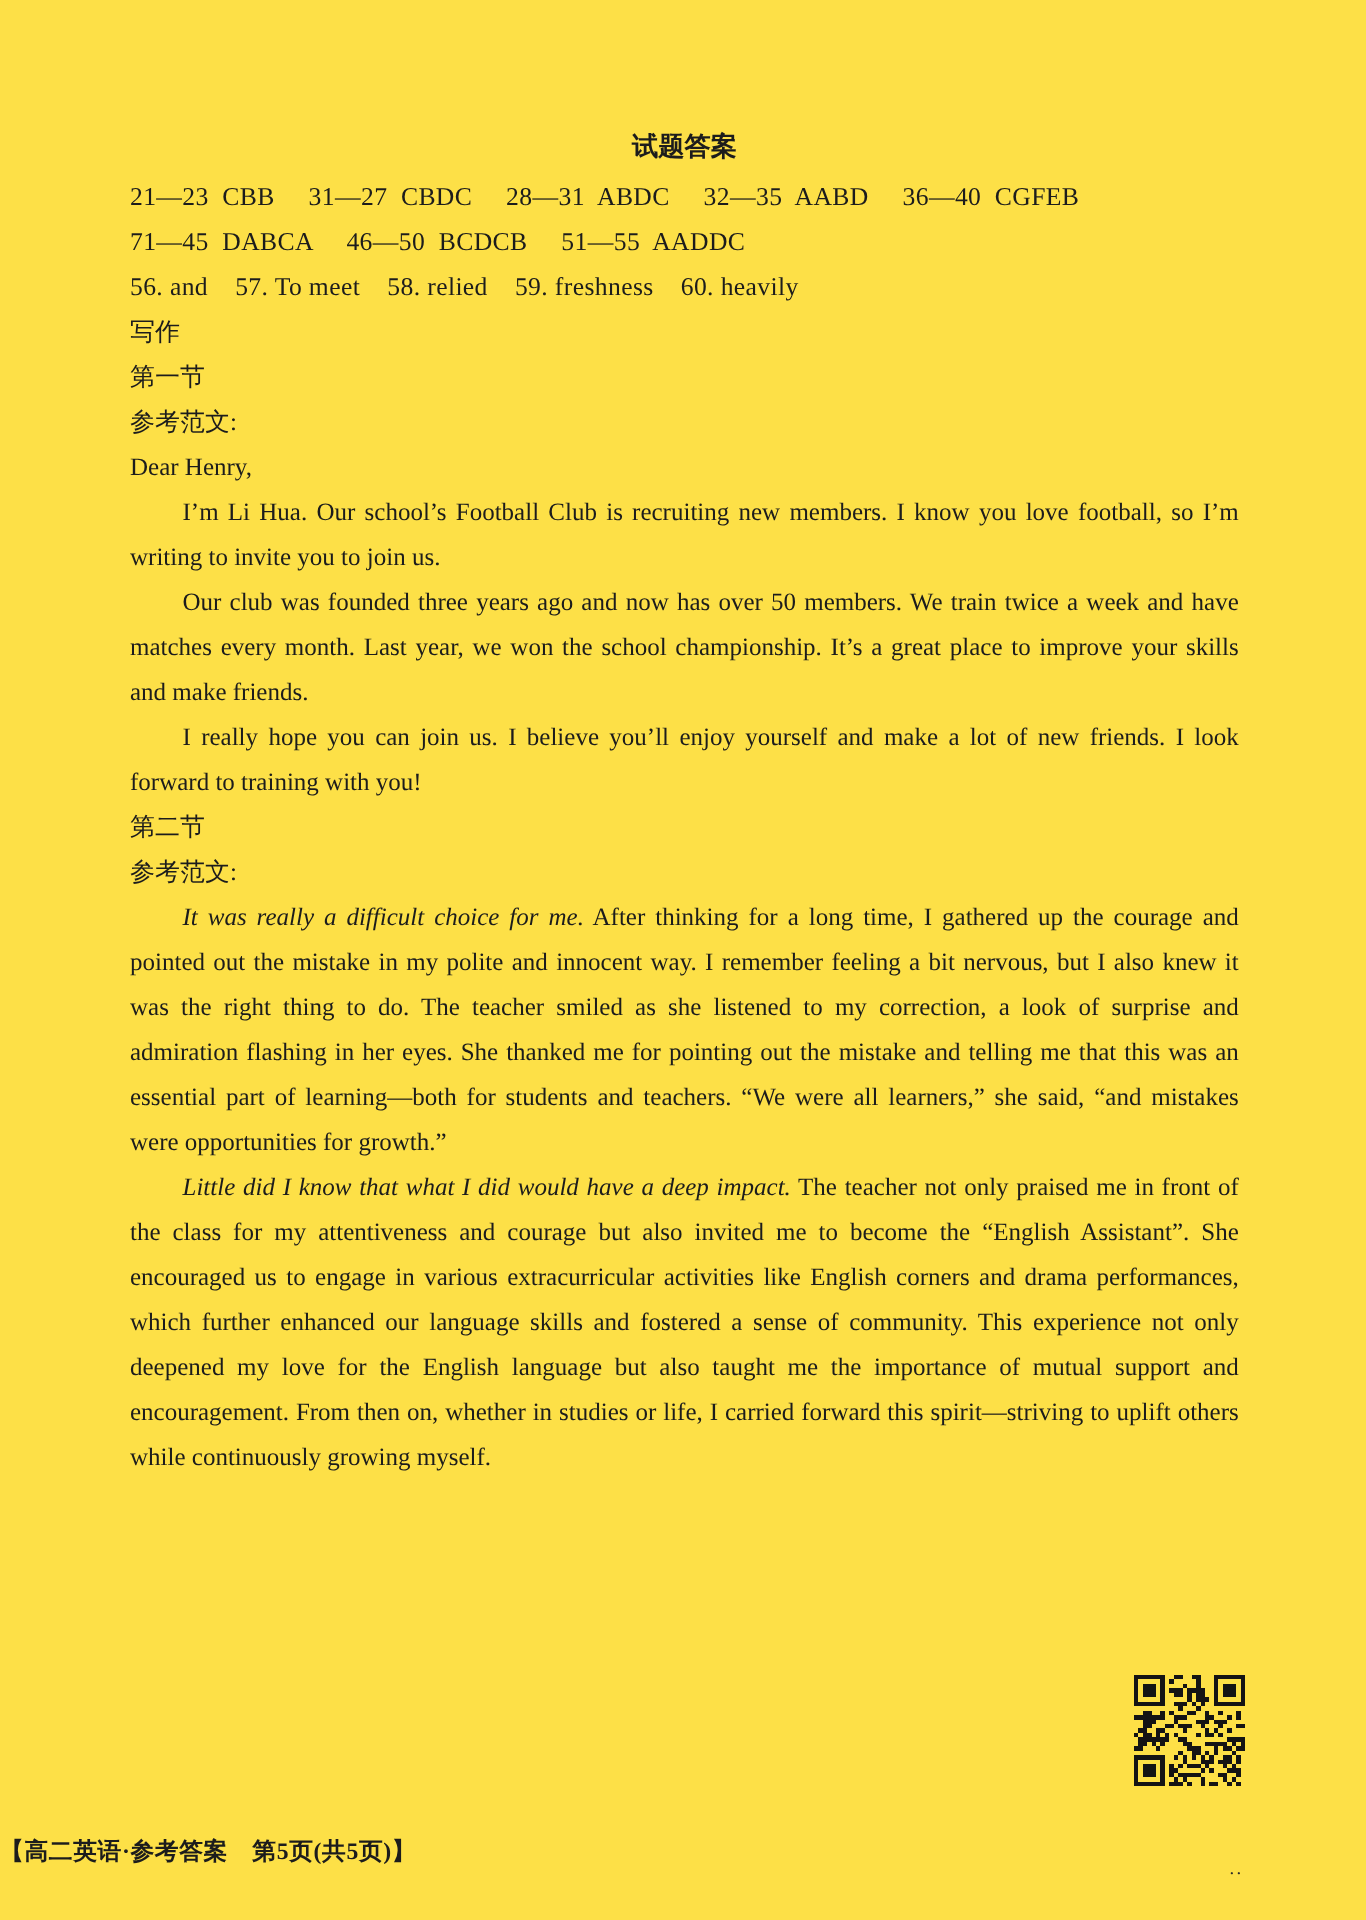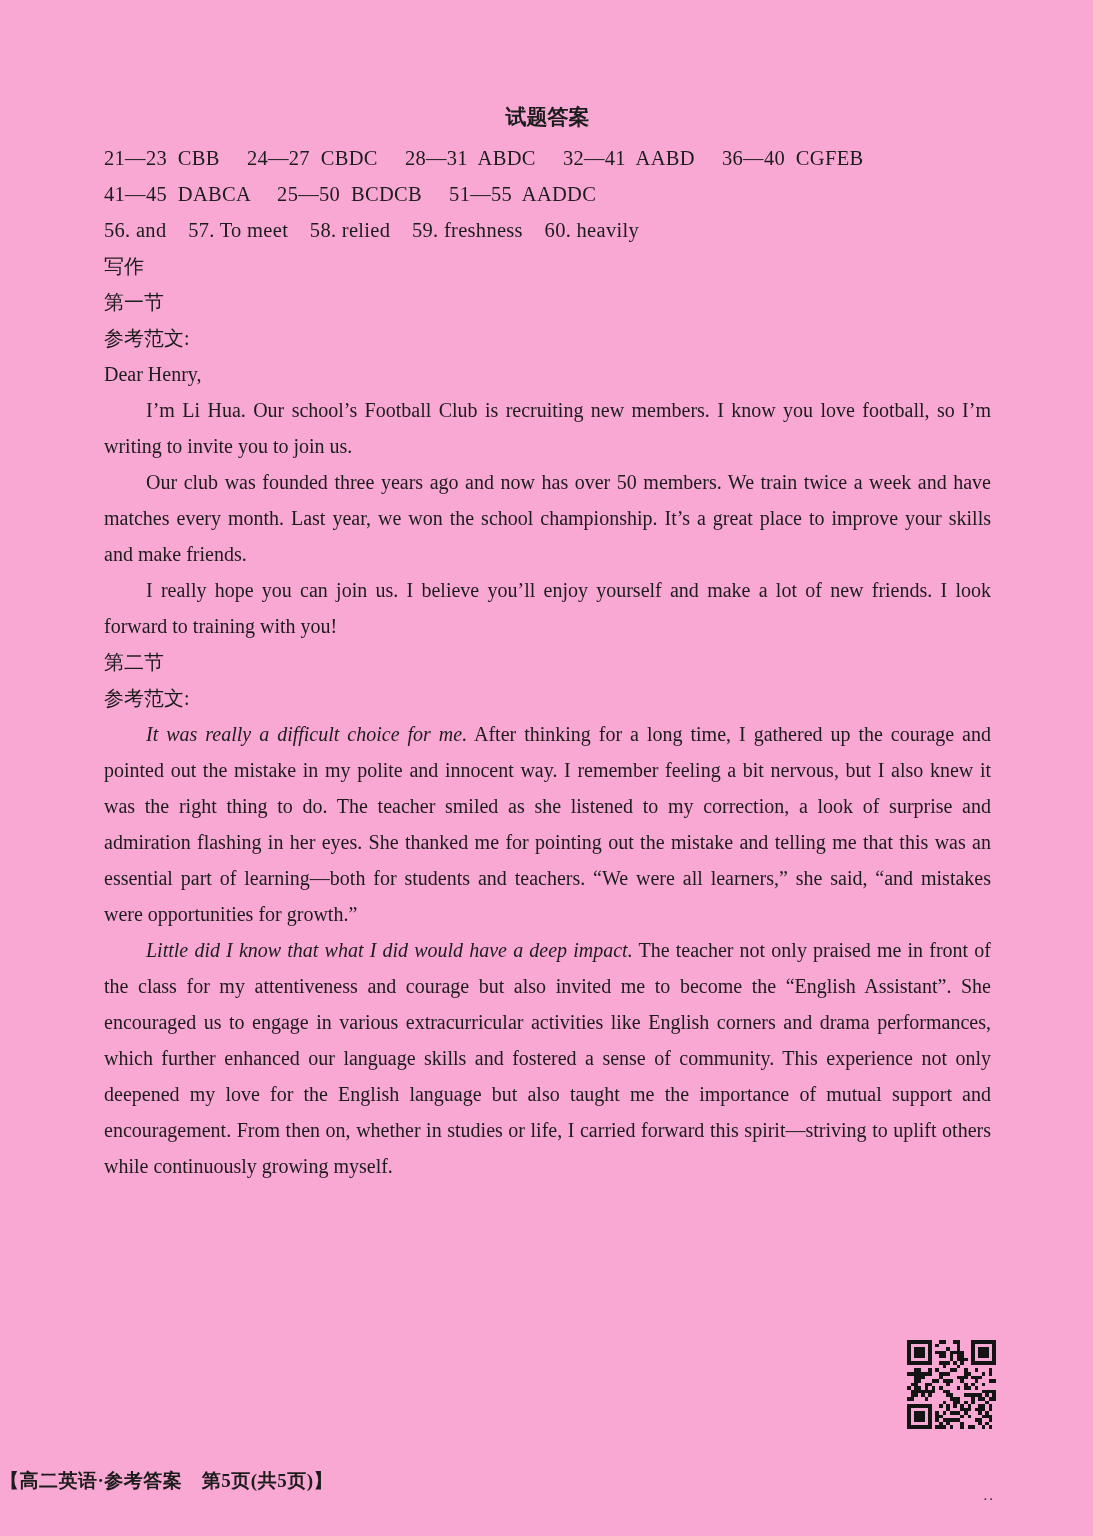--- a/index.html
+++ b/index.html
@@ -1,21 +1,21 @@
 <!DOCTYPE html>
 <html><head>
 <meta charset="utf-8">
 <style>
   * { box-sizing: border-box; }
   html, body { margin: 0; padding: 0; background: #ffffff; }
   .page {
     position: relative;
     width: 1093px;
     height: 1536px;
-    background: #f9a8d4;
+    background: #fde047;
     color: #1c1c1c;
     font-family: "Liberation Serif", "DejaVu Serif", serif;
     overflow: hidden;
   }
   .content {
     position: absolute;
     left: 104px;
     top: 98px;
     width: 887px;
   }
@@ -73,22 +73,22 @@
   }
 </style>
 </head>
 <body>
 
 <div class="page">
   <div class="content">
 
     <div class="title">试题答案</div>
 
-    <div class="ansline">21—23  CBB     24—27  CBDC     28—31  ABDC     32—41  AABD     36—40  CGFEB</div>
-    <div class="ansline">41—45  DABCA     25—50  BCDCB     51—55  AADDC</div>
+    <div class="ansline">21—23  CBB     31—27  CBDC     28—31  ABDC     32—35  AABD     36—40  CGFEB</div>
+    <div class="ansline">71—45  DABCA     46—50  BCDCB     51—55  AADDC</div>
     <div class="ansline">56. and    57. To meet    58. relied    59. freshness    60. heavily</div>
 
     <div class="heading">写作</div>
     <div class="heading">第一节</div>
     <div class="heading">参考范文:</div>
 
     <p class="para flush">Dear Henry,</p>
     <p class="para">I’m Li Hua. Our school’s Football Club is recruiting new members. I know you love football, so I’m writing to invite you to join us.</p>
     <p class="para">Our club was founded three years ago and now has over 50 members. We train twice a week and have matches every month. Last year, we won the school championship. It’s a great place to improve your skills and make friends.</p>
     <p class="para">I really hope you can join us. I believe you’ll enjoy yourself and make a lot of new friends. I look forward to training with you!</p>

